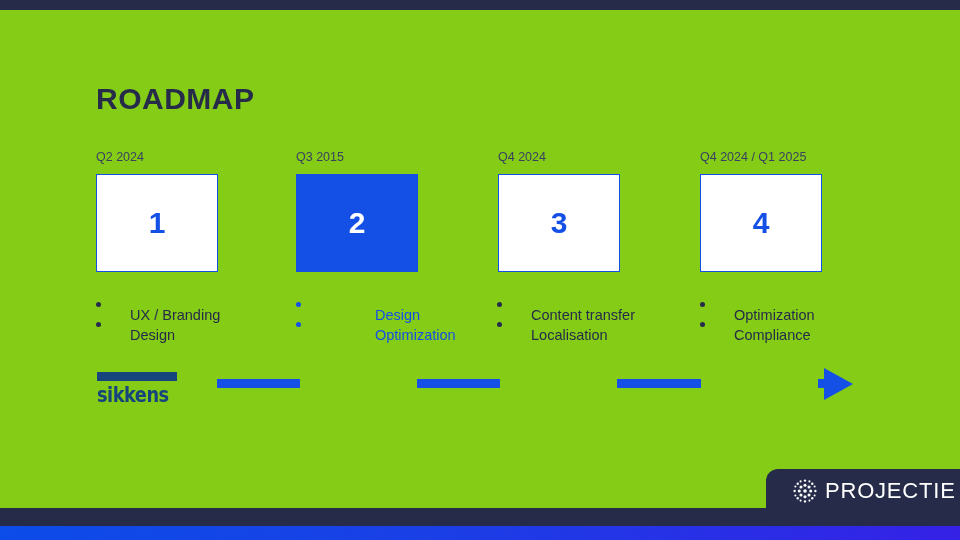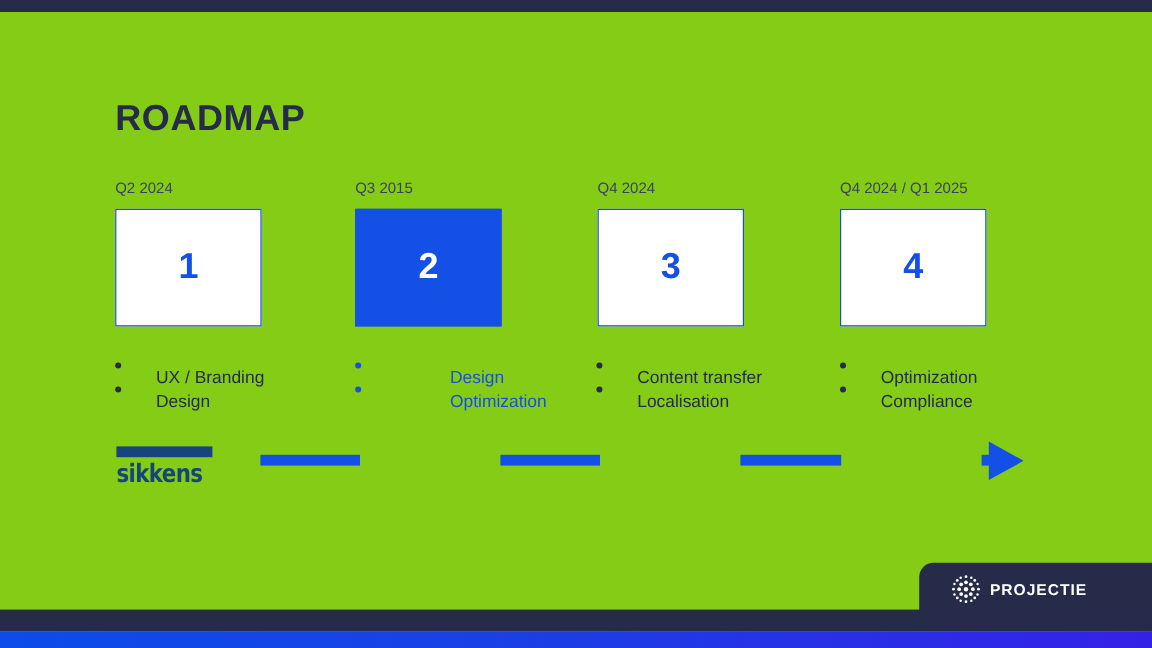--- a/index.html
+++ b/index.html
@@ -196,22 +196,22 @@
     box-sizing: border-box;
   }
   .projectie-mark {
     width: 26px;
     height: 26px;
     flex: 0 0 auto;
     margin-right: 7px;
   }
   .projectie-word {
     color: #ffffff;
-    font-size: 13px;
-    font-weight: bold;
+    font-size: 22px;
+    font-weight: normal;
     letter-spacing: 0.8px;
     line-height: 1;
   }
 </style>
 </head>
 <body>
 
 <div class="slide">
 
   <div class="top-bar"></div>

